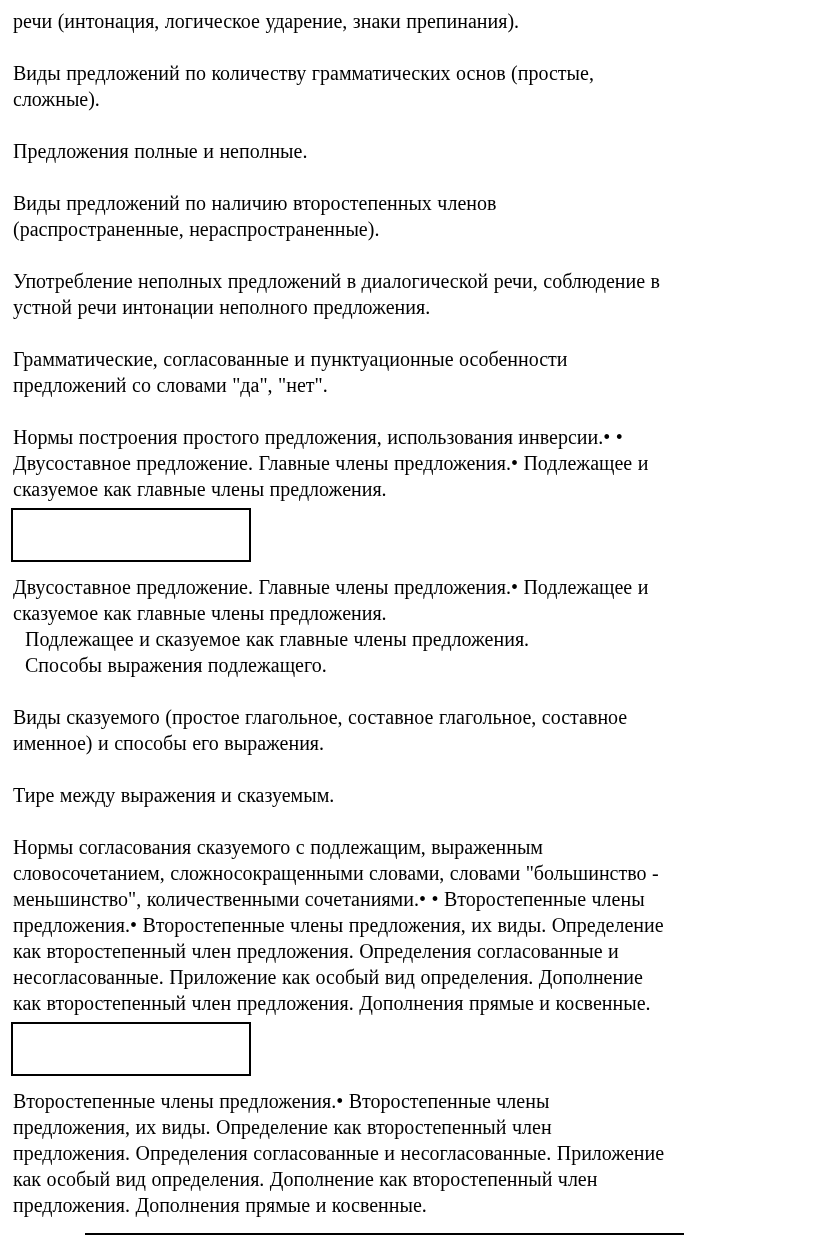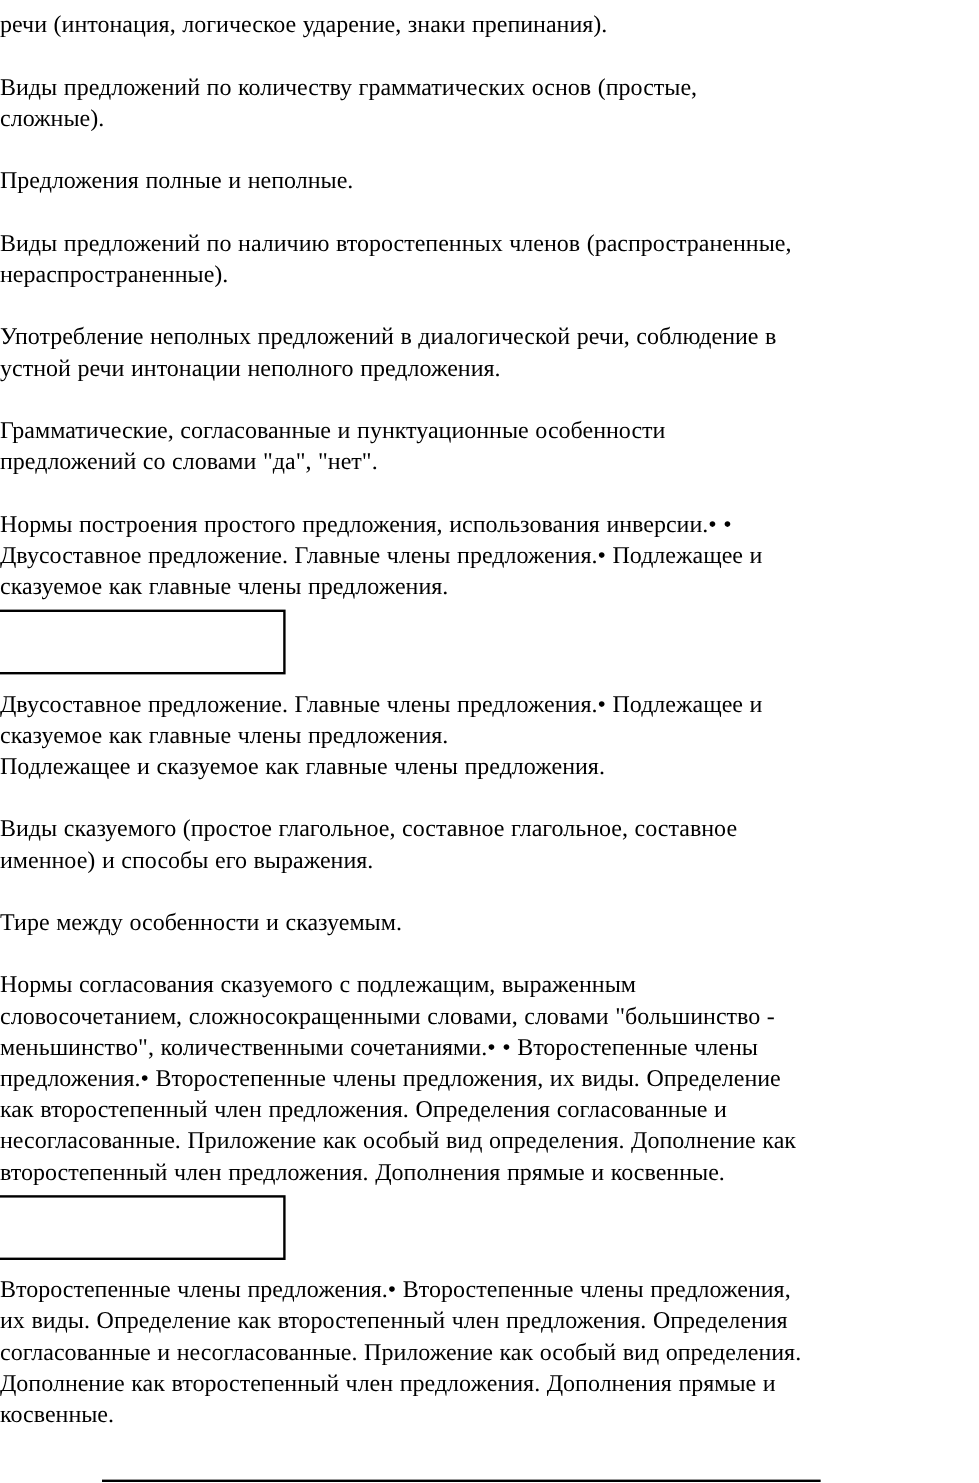--- a/index.html
+++ b/index.html
@@ -10,33 +10,34 @@
   .page {
     position: relative;
     width: 684px;
     height: 1236px;
     box-sizing: border-box;
     background: #ffffff;
     color: #000000;
     font-family: "Liberation Serif", "DejaVu Serif", serif;
     font-size: 20px;
     line-height: 26px;
-    padding: 8px 14px 0 0;
+    padding: 8px 14px 0 13px;
     overflow: hidden;
   }
   .para {
     margin: 26px 0 0 0;
     text-align: left;
     word-spacing: 0.5px;
   }
   .para.first {
     margin-top: 0;
   }
   .para.tight {
     margin-top: 0;
+    margin-left: 12px;
   }
   .para.after-box {
     margin-top: 12px;
   }
   .empty-box {
     width: 236px;
     height: 50px;
     border: 2px solid #000000;
     margin: 6px 0 5px -2px;
     background: #ffffff;
@@ -69,24 +70,25 @@
   <p class="para">Грамматические, согласованные и пунктуационные особенности предложений со словами "да", "нет".</p>
 
   <p class="para">Нормы построения простого предложения, использования инверсии.• • Двусоставное предложение. Главные члены предложения.• Подлежащее и сказуемое как главные члены предложения.</p>
 
   <div class="empty-box"></div>
 
   <p class="para after-box">Двусоставное предложение. Главные члены предложения.• Подлежащее и сказуемое как главные члены предложения.</p>
 
   <p class="para tight">Подлежащее и сказуемое как главные члены предложения.</p>
 
+  <p class="para tight">Способы выражения подлежащего.</p>
 
   <p class="para">Виды сказуемого (простое глагольное, составное глагольное, составное именное) и способы его выражения.</p>
 
-  <p class="para">Тире между особенности и сказуемым.</p>
+  <p class="para">Тире между выражения и сказуемым.</p>
 
   <p class="para">Нормы согласования сказуемого с подлежащим, выраженным словосочетанием, сложносокращенными словами, словами "большинство - меньшинство", количественными сочетаниями.• • Второстепенные члены предложения.• Второстепенные члены предложения, их виды. Определение как второстепенный член предложения. Определения согласованные и несогласованные. Приложение как особый вид определения. Дополнение как второстепенный член предложения. Дополнения прямые и косвенные.</p>
 
   <div class="empty-box"></div>
 
   <p class="para after-box">Второстепенные члены предложения.• Второстепенные члены предложения, их виды. Определение как второстепенный член предложения. Определения согласованные и несогласованные. Приложение как особый вид определения. Дополнение как второстепенный член предложения. Дополнения прямые и косвенные.</p>
 
   <div class="cutoff-rule"></div>
 
 </div>

